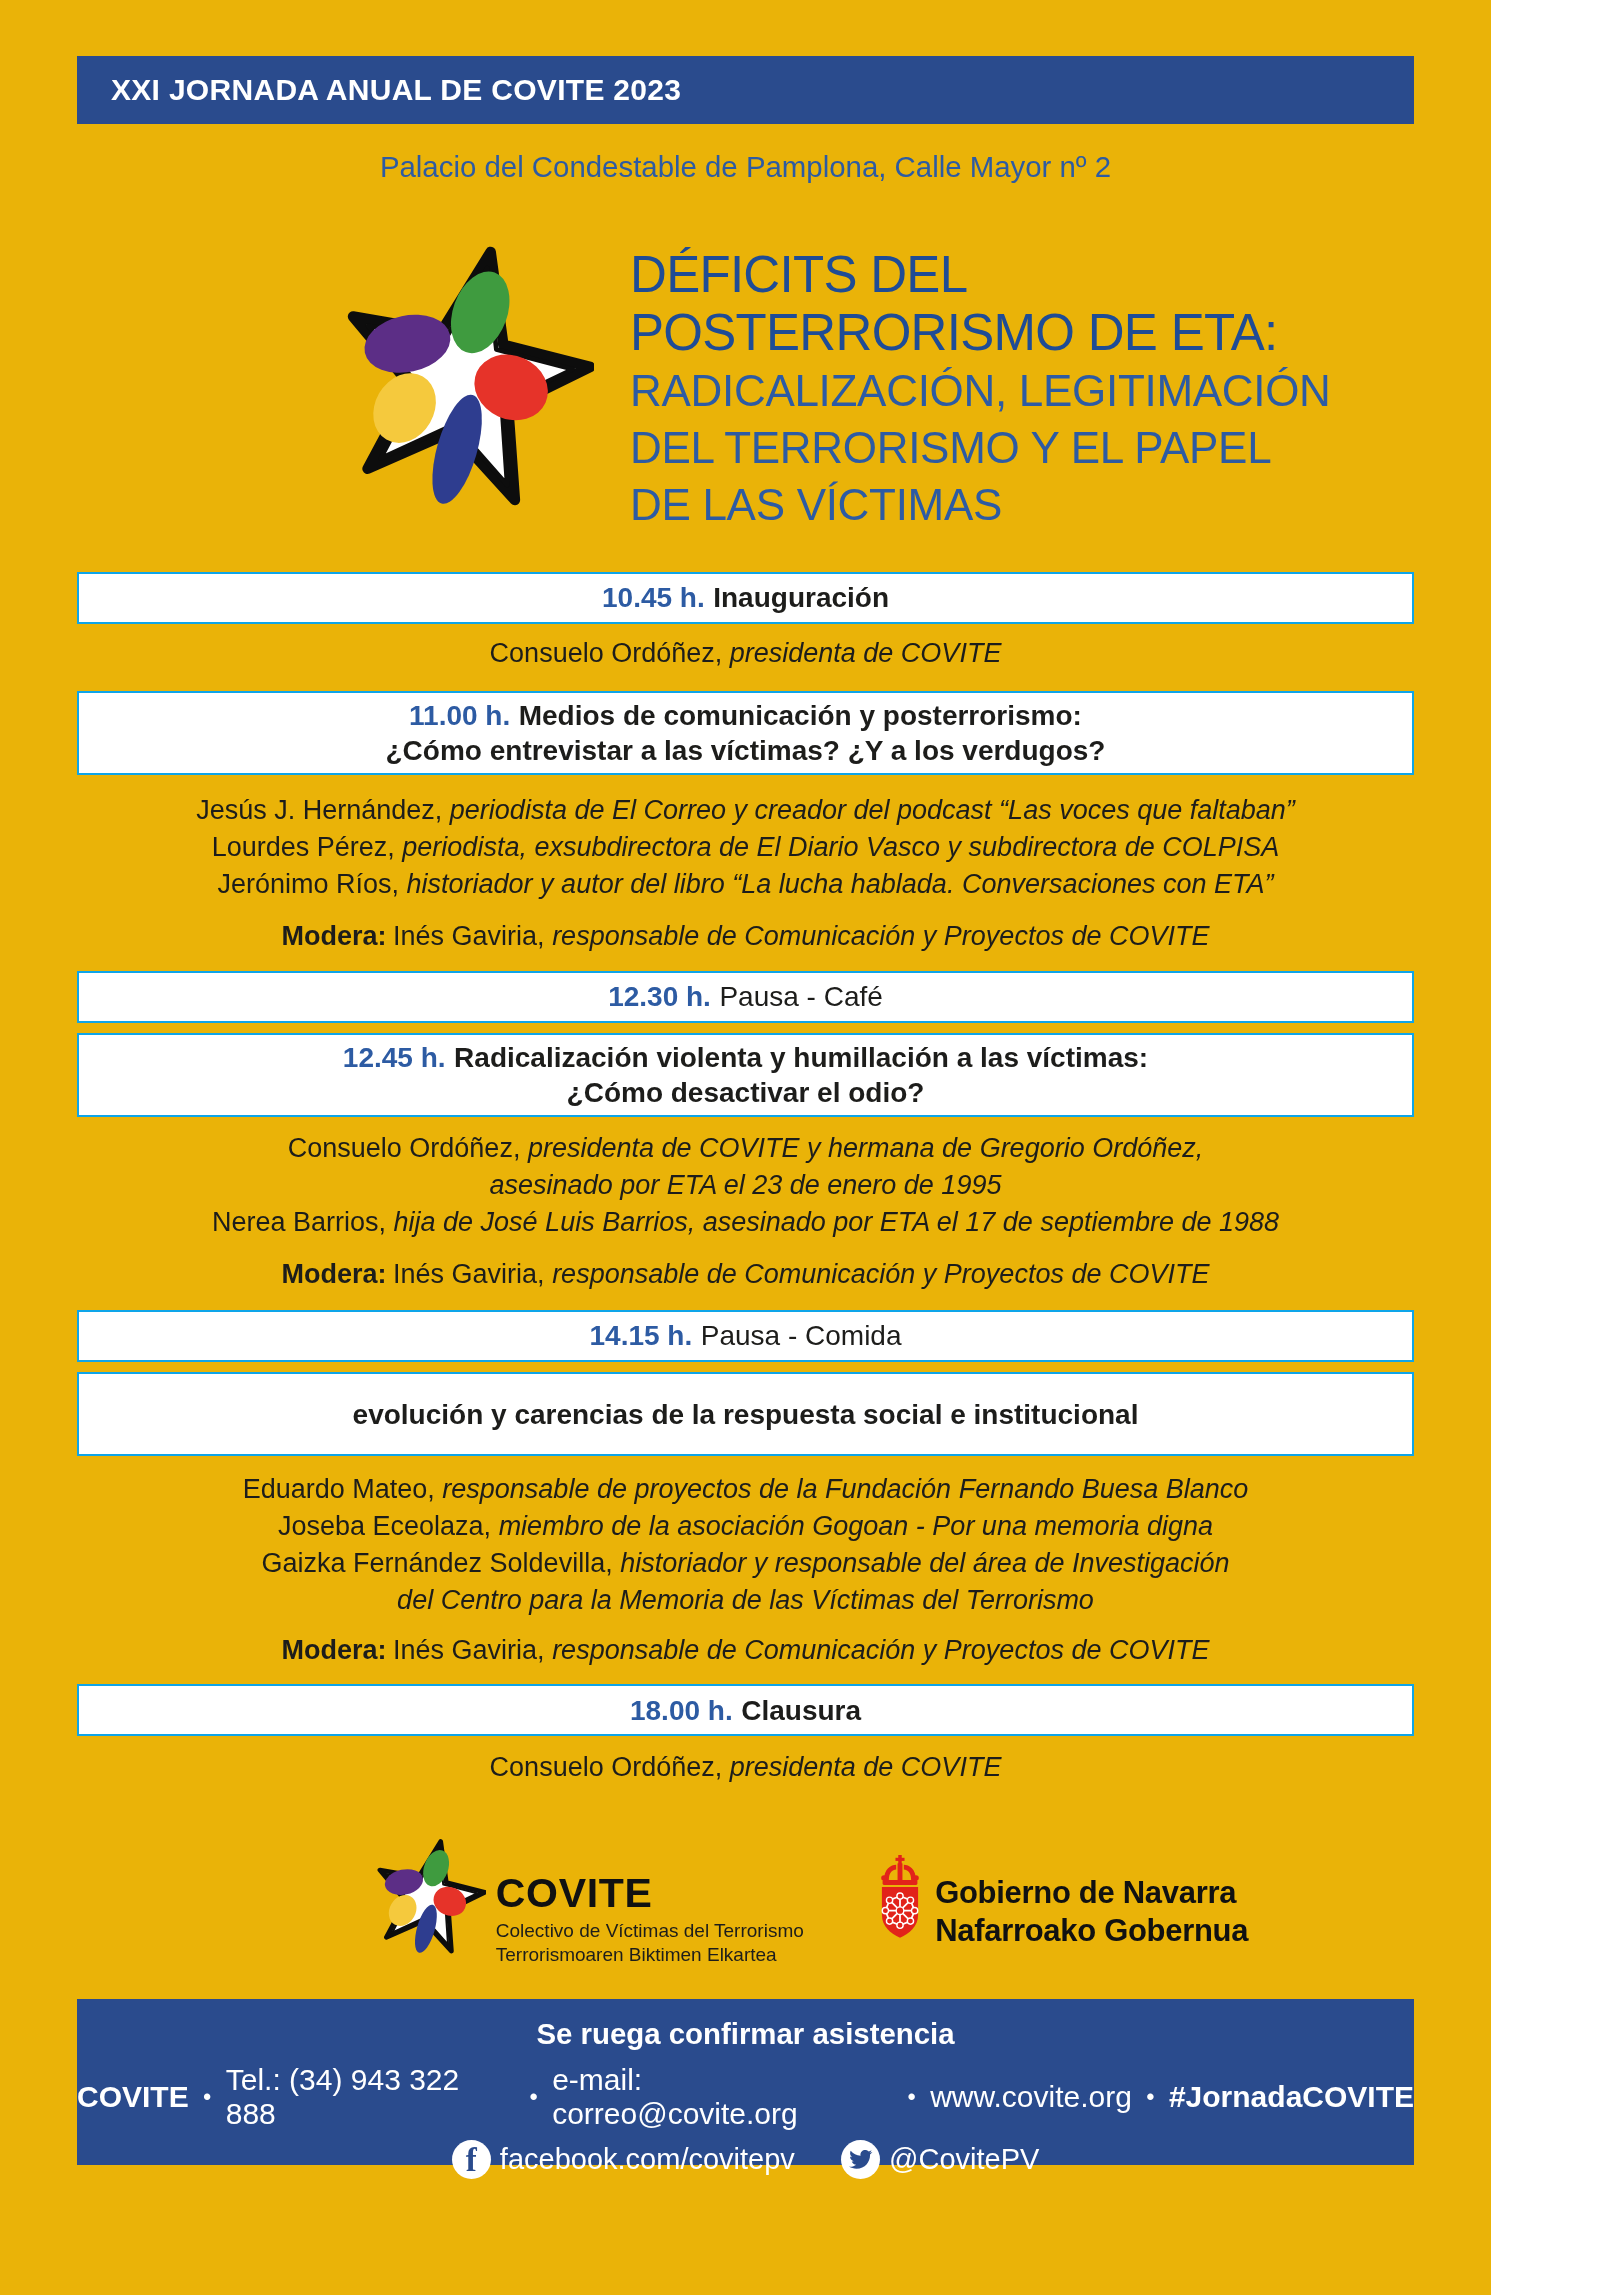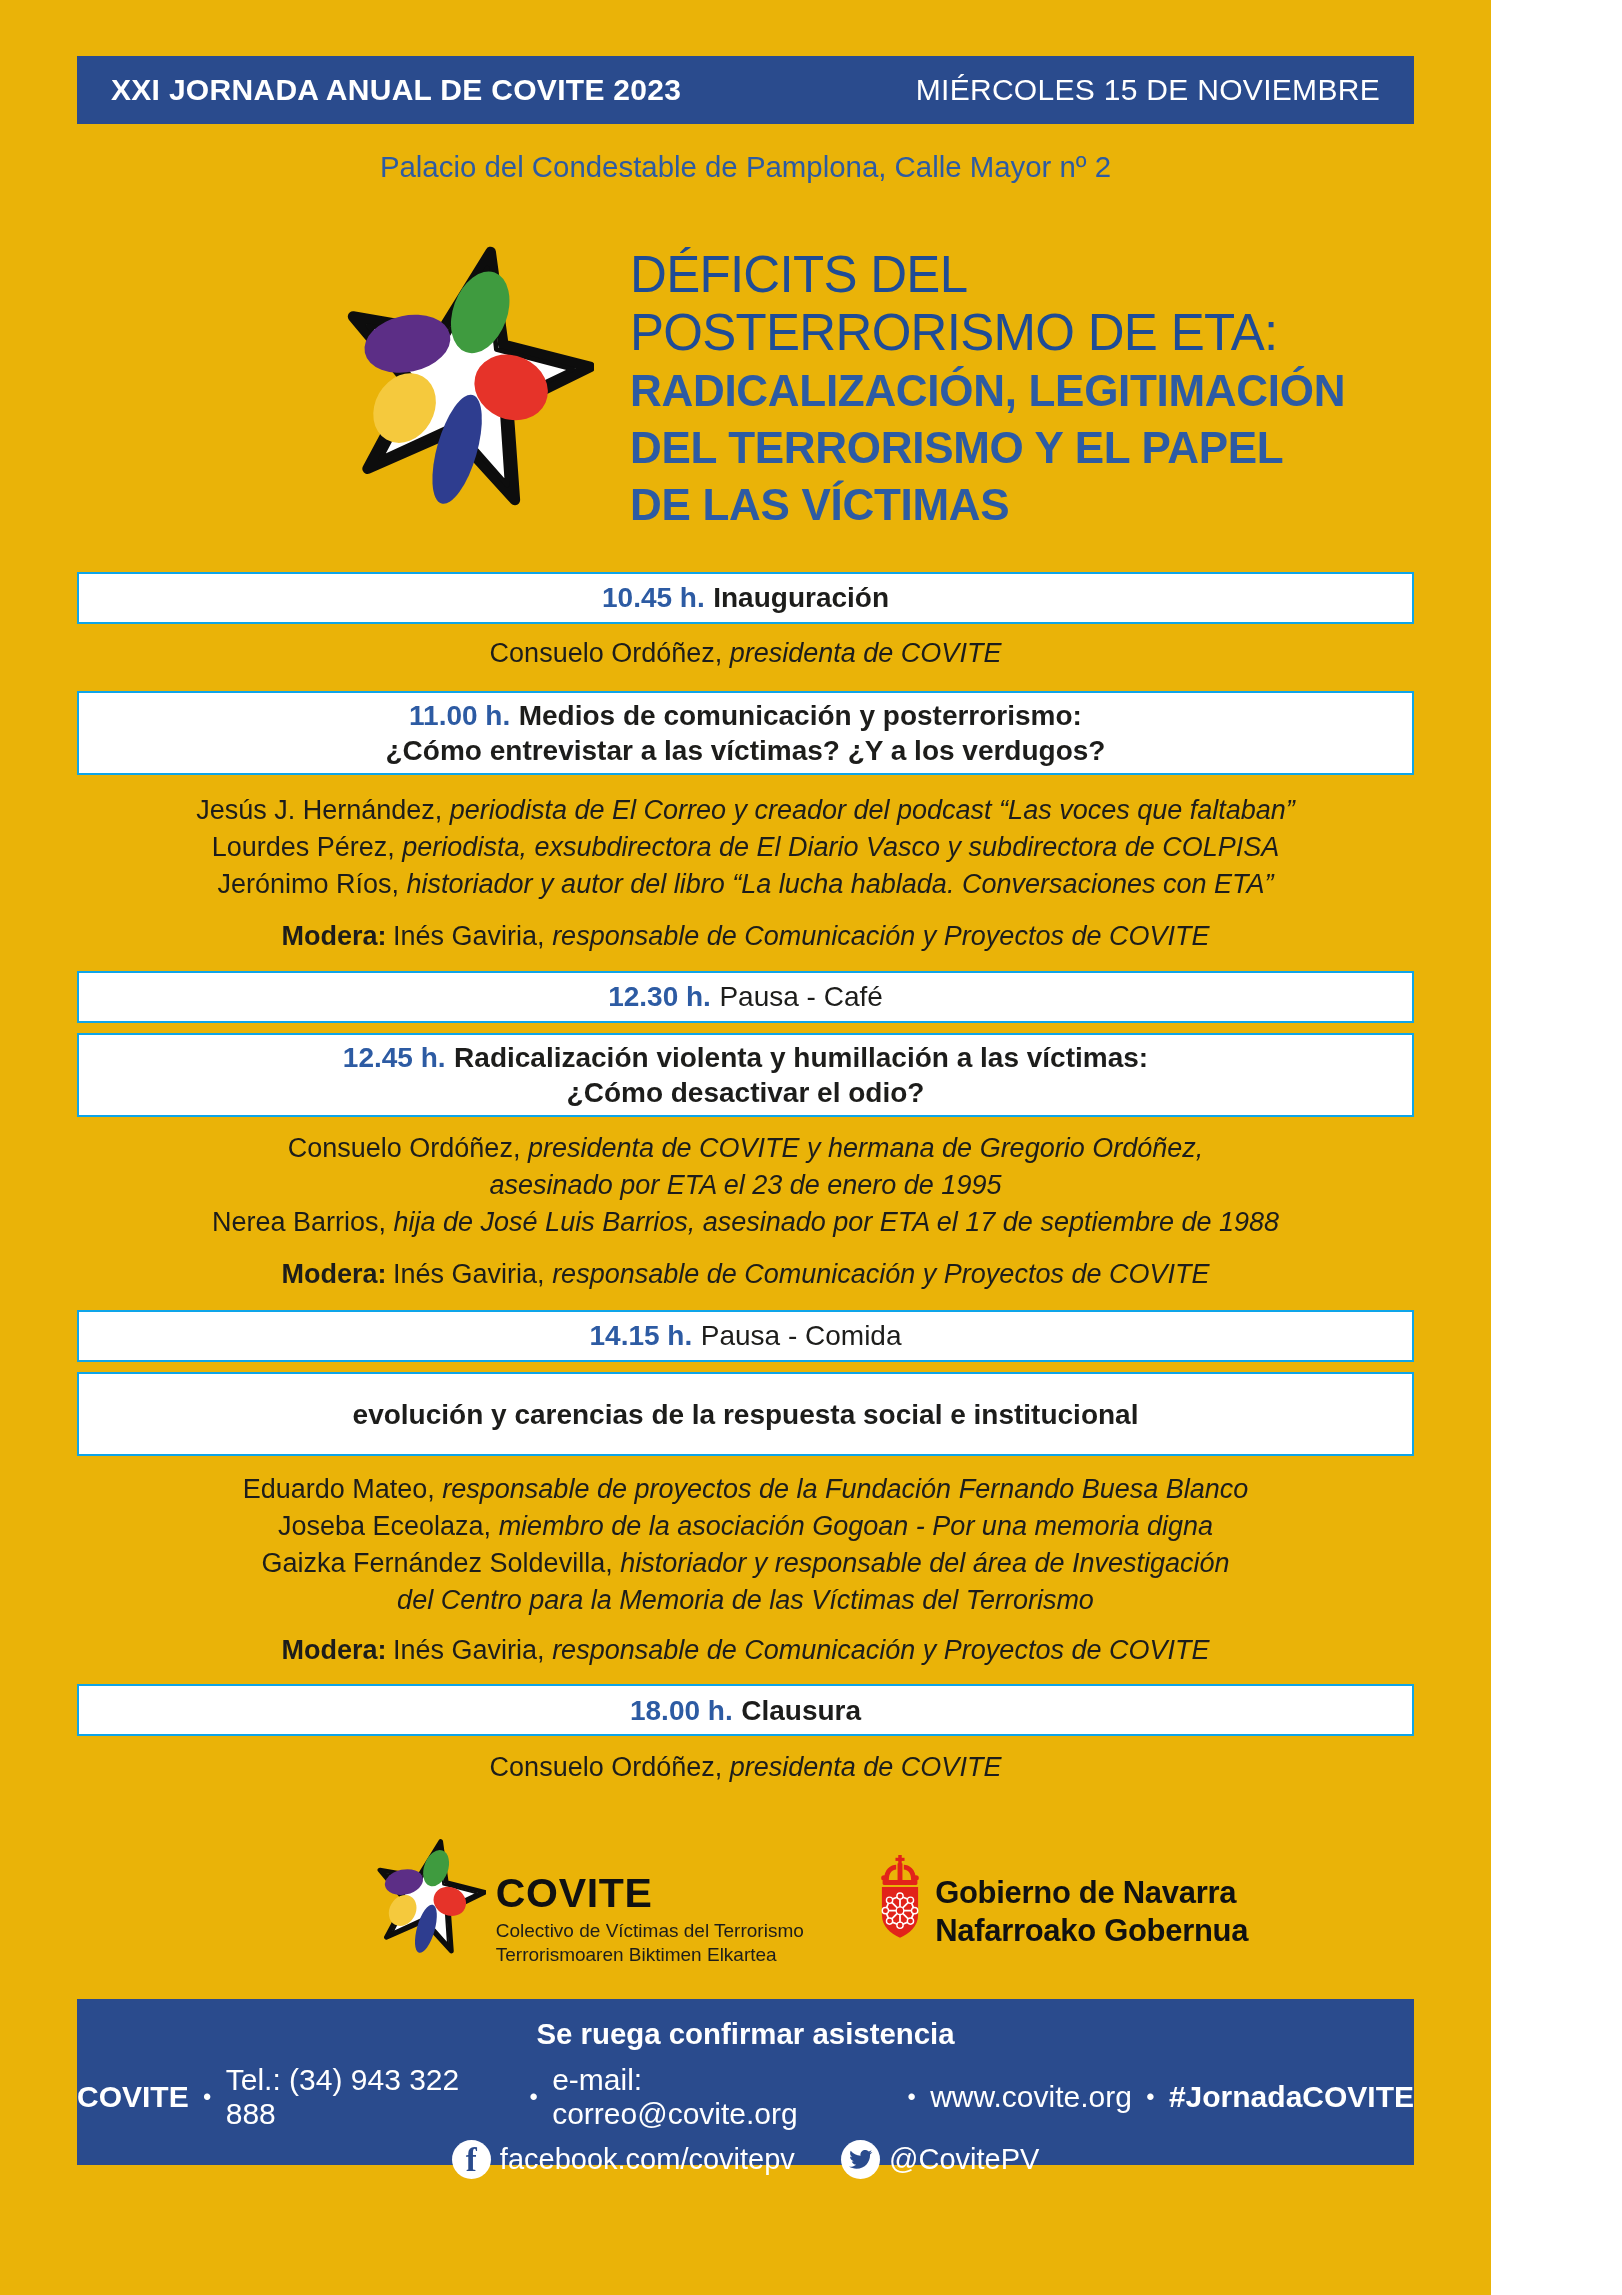--- a/index.html
+++ b/index.html
@@ -15,21 +15,21 @@
   .header-bar .hb-right { color:#fff; font-weight:normal; font-size:30px; letter-spacing:0.3px; }
 
   
   .venue { margin-top:25.5px; text-align:center; font-size:29.4px; line-height:34px; color:#2d5ba3; }
 
   
   .hero { display:flex; margin-top:51px; padding-left:255px; height:302px; }
   .hero-star { width:262px; height:294px; flex:0 0 auto; }
   .hero-title { margin-left:36px; padding-top:11.8px; }
   .t-bold  { font-size:51px; line-height:58px; font-weight:normal; color:#1f4c95; letter-spacing:-0.7px; }
-  .t-light { font-size:44px; line-height:57px; font-weight:bold; color:#2d5ba3; letter-spacing:-0.3px; }
+  .t-light { font-size:44px; line-height:57px; font-weight:normal; color:#2d5ba3; letter-spacing:-0.3px; }
 
   
   .program { margin-top:35px; }
   .pbox { border:2px solid #0ea5e9; display:flex; flex-direction:column;
           justify-content:center; align-items:center; text-align:center; background:#fff; }
   .pbox.single { height:52px; }
   .pbox.double { height:84px; }
   .pbox .prow { font-size:28px; line-height:35px; }
   .ptime { color:#2d5ba3; font-weight:bold; margin-right:8.5px; }
   .ptitle-bold { font-weight:bold; color:#1d1d1b; }
@@ -87,21 +87,20 @@
         <ellipse cx="117" cy="182" rx="17" ry="48" transform="rotate(4 117 182)" fill="#2e3d8f"></ellipse>
       </g>
     </g>
   </defs>
 </svg>
 
 <div class="page">
 
   <div class="header-bar">
     <span class="hb-left">XXI JORNADA ANUAL DE COVITE 2023</span>
-    <span class="hb-right">MIÉRCOLES 15 DE NOVIEMBRE</span>
   </div>
 
   <div class="venue">Palacio del Condestable de Pamplona, Calle Mayor nº 2</div>
 
   <div class="hero">
     <svg class="hero-star" viewBox="0 0 220 250">
       <use href="#covite-star"></use>
     </svg>
     <div class="hero-title">
       <div class="t-bold">DÉFICITS DEL</div>

